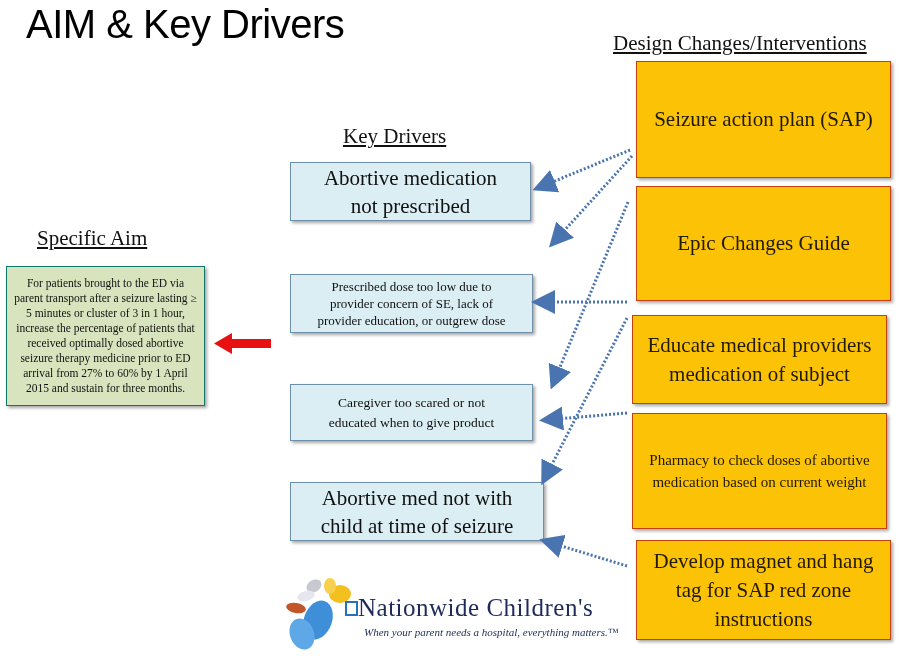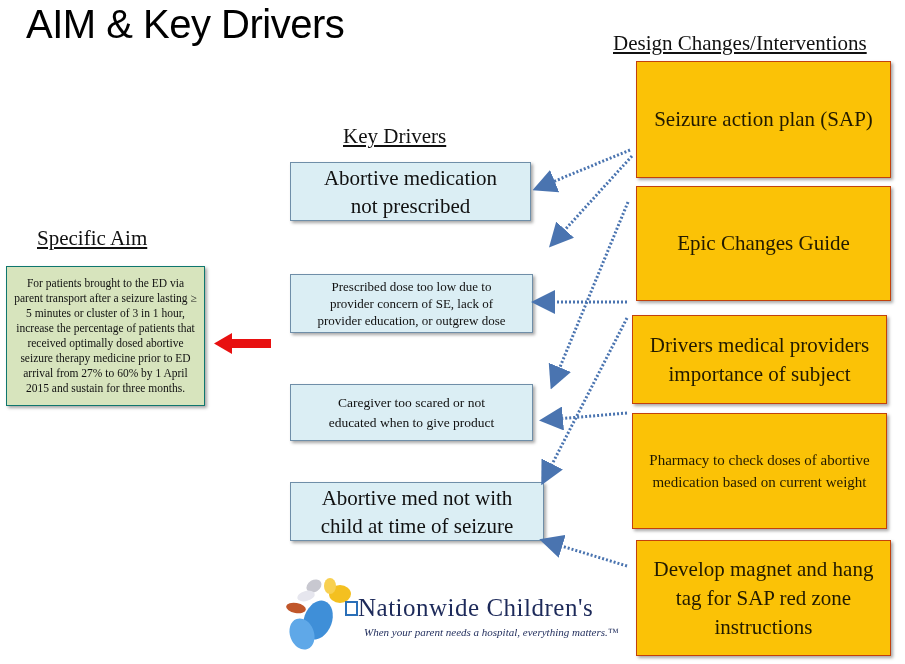--- a/index.html
+++ b/index.html
@@ -41,26 +41,26 @@
   <span>Abortive med not with child at time of seizure</span>
 </div>
 
 <div class="box interv" style="left:636px; top:61px; width:255px; height:117px; font-size:21px; line-height:29px;">
   <span>Seizure action plan (SAP)</span>
 </div>
 <div class="box interv" style="left:636px; top:186px; width:255px; height:115px; font-size:21px; line-height:29px;">
   <span>Epic Changes Guide</span>
 </div>
 <div class="box interv" style="left:632px; top:315px; width:255px; height:89px; font-size:21px; line-height:29px;">
-  <span>Drivers medical providers importance of subject</span>
+  <span>Educate medical providers medication of subject</span>
 </div>
 <div class="box interv" style="left:632px; top:413px; width:255px; height:116px; font-size:15px; line-height:22px;">
   <span>Pharmacy to check doses of abortive medication based on current weight</span>
 </div>
-<div class="box interv" style="left:636px; top:540px; width:255px; height:116px; font-size:21px; line-height:29px;">
+<div class="box interv" style="left:636px; top:540px; width:255px; height:100px; font-size:21px; line-height:29px;">
   <span>Develop magnet and hang tag for SAP red zone instructions</span>
 </div>
 
 <svg class="arrows" width="905" height="664" viewBox="0 0 905 664">
   <defs>
     <marker id="ah" markerWidth="8" markerHeight="8" refX="6" refY="4" orient="auto" markerUnits="strokeWidth">
       <path d="M0,0 L8,4 L0,8 Z" fill="#4a74b0"></path>
     </marker>
   </defs>
   <g stroke="#4a74b0" stroke-width="3" stroke-dasharray="2,2" fill="none" marker-end="url(#ah)">

